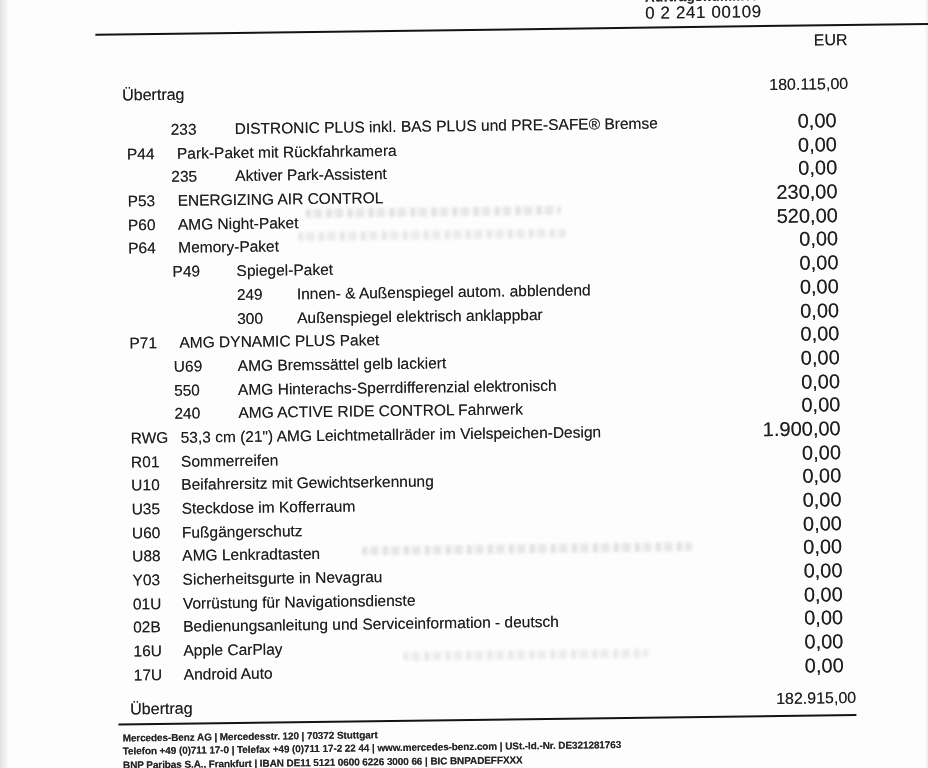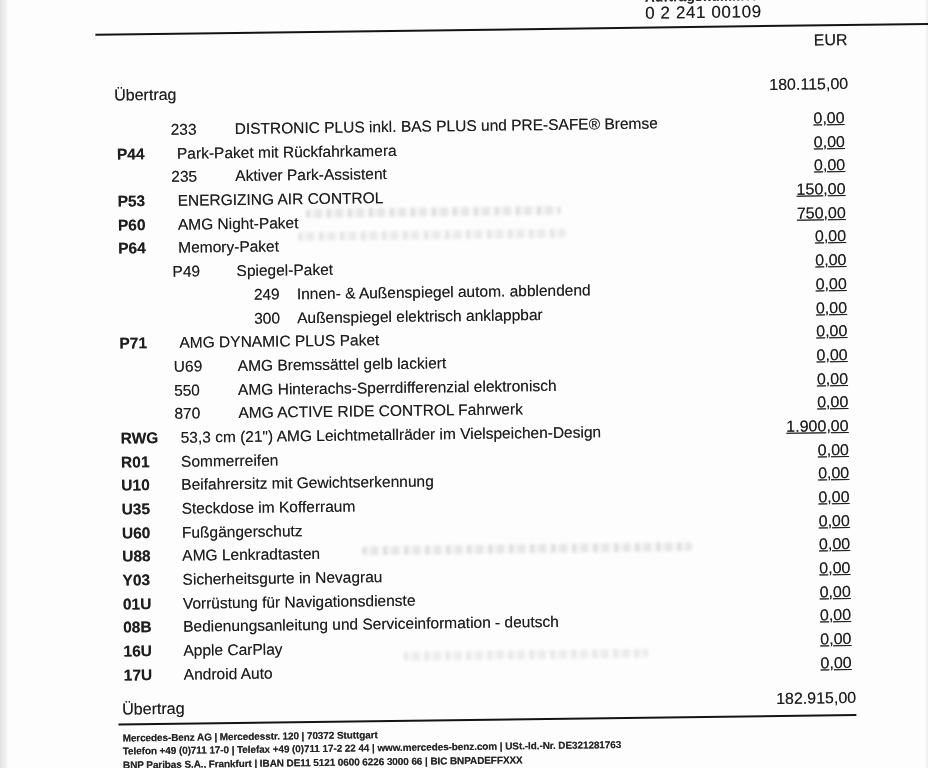--- a/index.html
+++ b/index.html
@@ -43,35 +43,35 @@
     position: absolute; left: 110px; top: 36px; width: 734px;
     text-align: right; font-size: 16px;
   }
 
   .content {
     position: absolute; left: 110px; top: 80px; width: 734px;
   }
   .carry-row {
     position: relative; height: 24px; font-size: 16px;
   }
-  .carry-row .carry-label { position: absolute; left: 0; top: 2px; }
+  .carry-row .carry-label { position: absolute; left: 8px; top: 2px; }
   .carry-row .carry-amount { position: absolute; right: 0; top: 0; font-size: 16px; }
   .carry-top { margin-bottom: 10px; }
   .carry-bottom { margin-top: 11px; }
 
   .rows { position: relative; }
   .item-row { position: relative; height: 23.7px; font-size: 15.5px; }
   .item-row .code   { position: absolute; top: 3px; }
   .item-row .desc   { position: absolute; top: 3px; white-space: nowrap; }
-  .item-row .amount { position: absolute; right: 4px; top: 0; font-size: 16px; text-decoration: underline; }
-  .item-row.lvl1 .code { left: 2px; font-weight: bold; }
+  .item-row .amount { position: absolute; right: 12px; top: 0; font-size: 20px; }
+  .item-row.lvl1 .code { left: 12px; }
   .item-row.lvl1 .desc { left: 62px; }
   .item-row.lvl2 .code { left: 56px; }
   .item-row.lvl2 .desc { left: 120px; }
-  .item-row.lvl3 .code { left: 137px; }
+  .item-row.lvl3 .code { left: 120px; }
   .item-row.lvl3 .desc { left: 180px; }
 
   .rule-bottom {
     margin-top: 1px; margin-left: -4px;
     height: 2.5px; background: #141414;
   }
 
   .footer {
     position: absolute; left: 110px; top: 727px; width: 740px;
     font-size: 10px; font-weight: bold; line-height: 13.4px;
@@ -130,26 +130,26 @@
     <span class="amount">0,00</span>
   </div>
         <div class="item-row lvl2">
     <span class="code">235</span>
     <span class="desc">Aktiver Park-Assistent</span>
     <span class="amount">0,00</span>
   </div>
         <div class="item-row lvl1">
     <span class="code">P53</span>
     <span class="desc">ENERGIZING AIR CONTROL</span>
-    <span class="amount">150,00</span>
+    <span class="amount">230,00</span>
   </div>
         <div class="item-row lvl1">
     <span class="code">P60</span>
     <span class="desc">AMG Night-Paket</span>
-    <span class="amount">750,00</span>
+    <span class="amount">520,00</span>
   </div>
         <div class="item-row lvl1">
     <span class="code">P64</span>
     <span class="desc">Memory-Paket</span>
     <span class="amount">0,00</span>
   </div>
         <div class="item-row lvl2">
     <span class="code">P49</span>
     <span class="desc">Spiegel-Paket</span>
     <span class="amount">0,00</span>
@@ -173,21 +173,21 @@
     <span class="code">U69</span>
     <span class="desc">AMG Bremssättel gelb lackiert</span>
     <span class="amount">0,00</span>
   </div>
         <div class="item-row lvl2">
     <span class="code">550</span>
     <span class="desc">AMG Hinterachs-Sperrdifferenzial elektronisch</span>
     <span class="amount">0,00</span>
   </div>
         <div class="item-row lvl2">
-    <span class="code">870</span>
+    <span class="code">240</span>
     <span class="desc">AMG ACTIVE RIDE CONTROL Fahrwerk</span>
     <span class="amount">0,00</span>
   </div>
         <div class="item-row lvl1">
     <span class="code">RWG</span>
     <span class="desc">53,3 cm (21") AMG Leichtmetallräder im Vielspeichen-Design</span>
     <span class="amount">1.900,00</span>
   </div>
         <div class="item-row lvl1">
     <span class="code">R01</span>
@@ -218,21 +218,21 @@
     <span class="code">Y03</span>
     <span class="desc">Sicherheitsgurte in Nevagrau</span>
     <span class="amount">0,00</span>
   </div>
         <div class="item-row lvl1">
     <span class="code">01U</span>
     <span class="desc">Vorrüstung für Navigationsdienste</span>
     <span class="amount">0,00</span>
   </div>
         <div class="item-row lvl1">
-    <span class="code">08B</span>
+    <span class="code">02B</span>
     <span class="desc">Bedienungsanleitung und Serviceinformation - deutsch</span>
     <span class="amount">0,00</span>
   </div>
         <div class="item-row lvl1">
     <span class="code">16U</span>
     <span class="desc">Apple CarPlay</span>
     <span class="amount">0,00</span>
   </div>
         <div class="item-row lvl1">
     <span class="code">17U</span>

